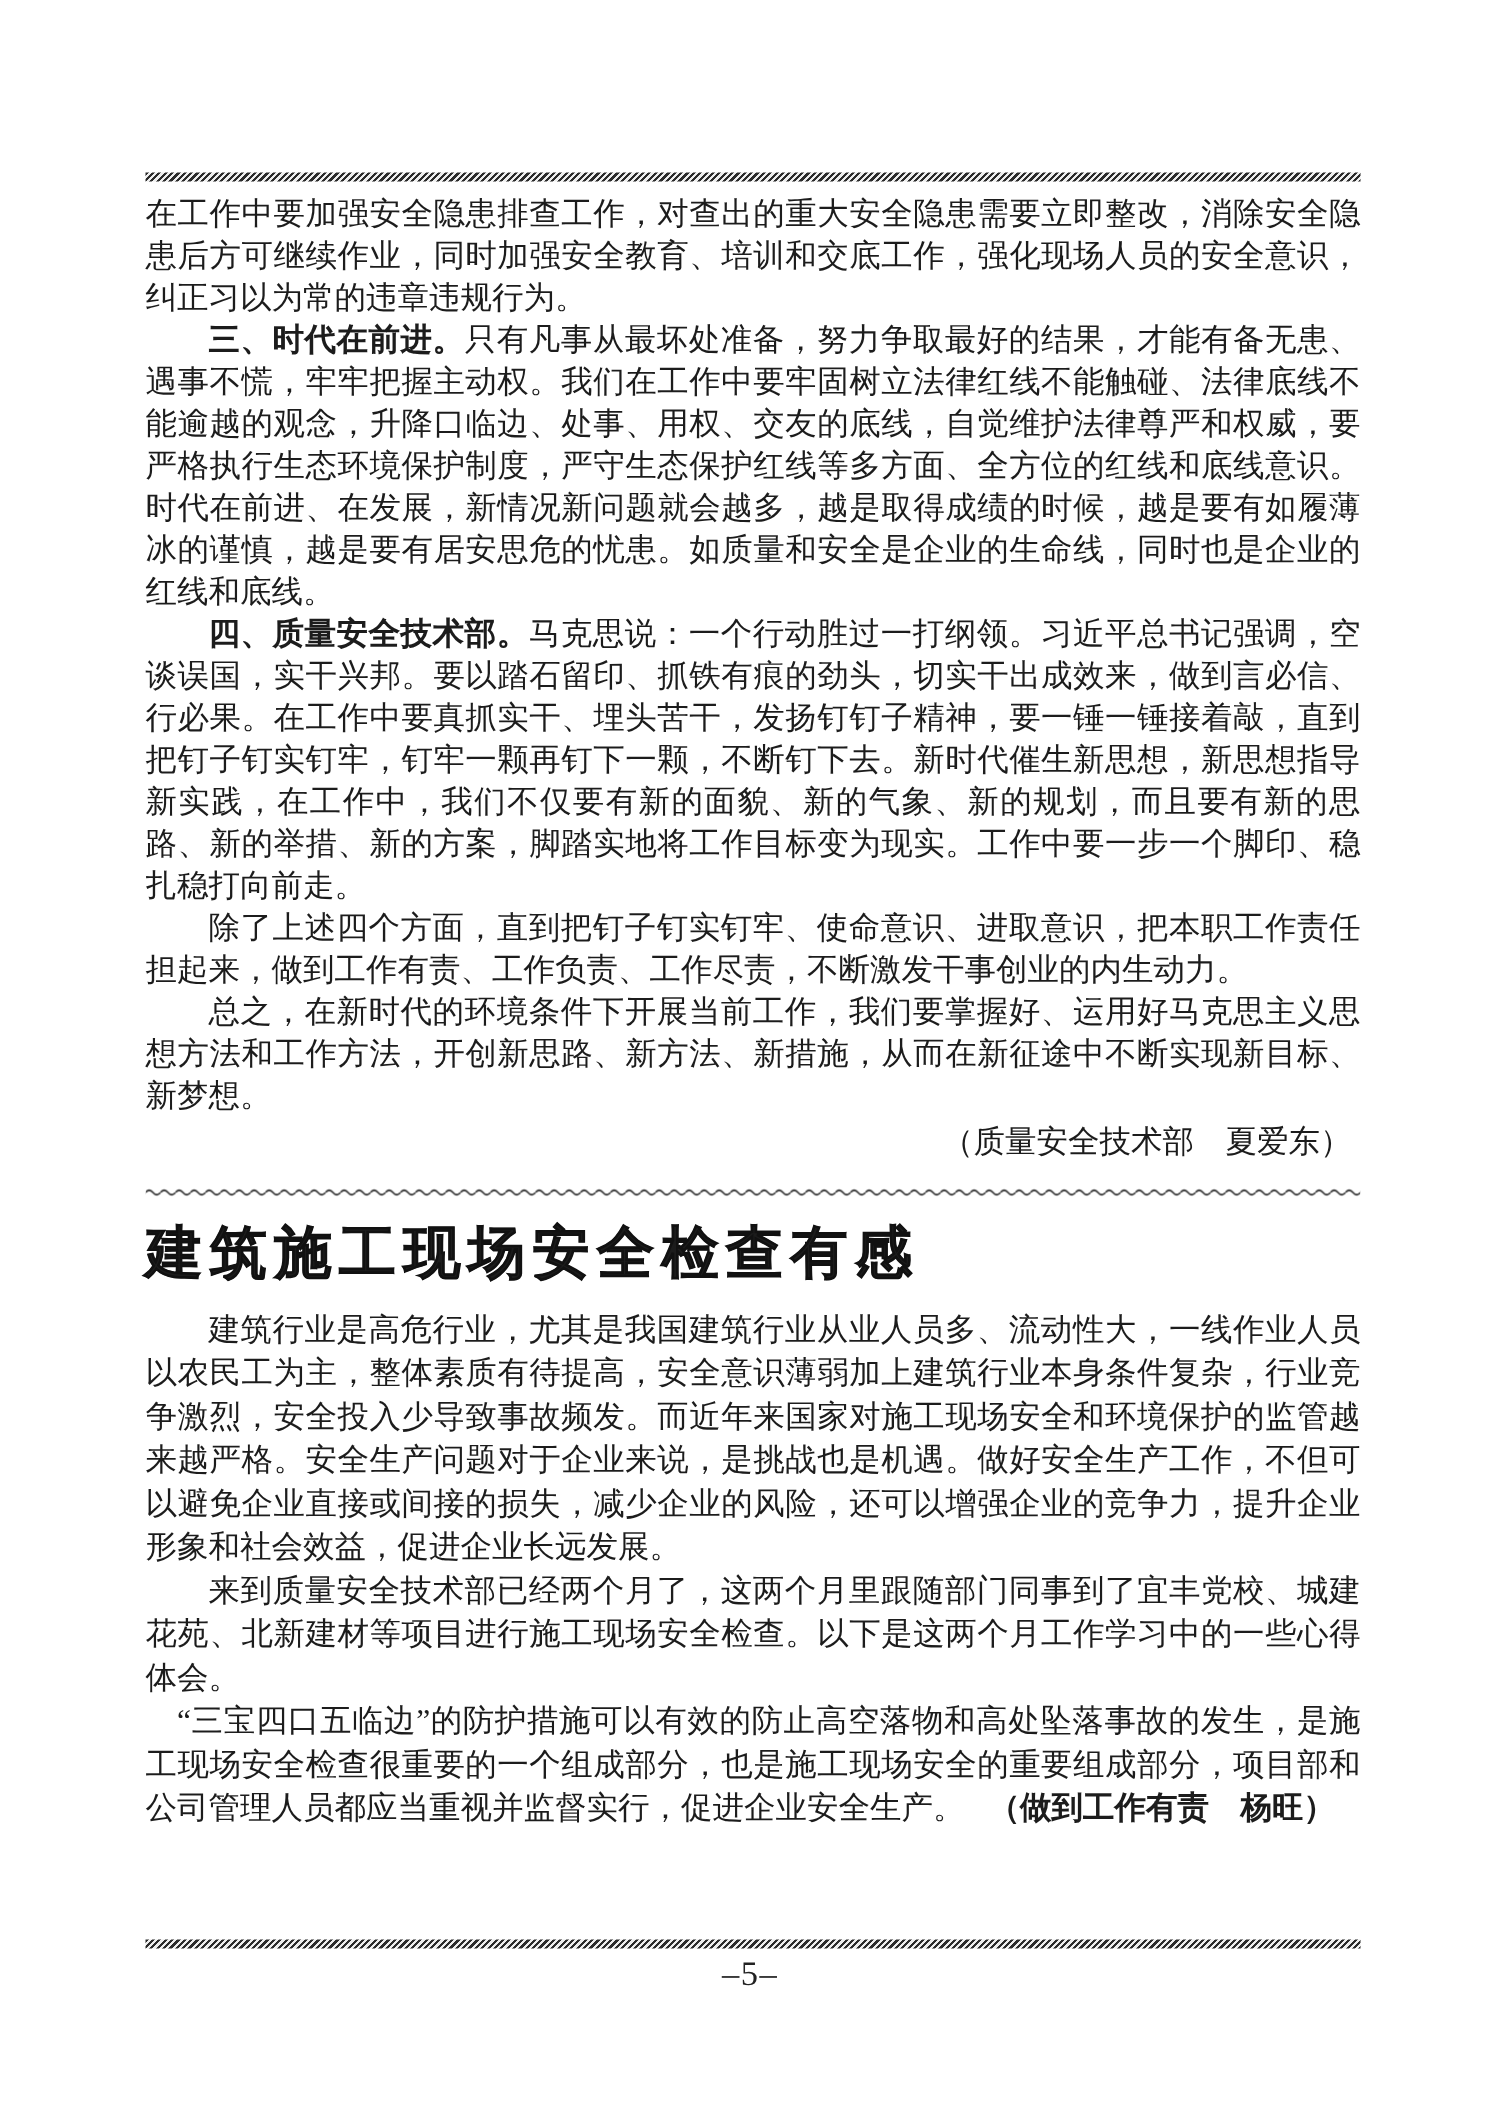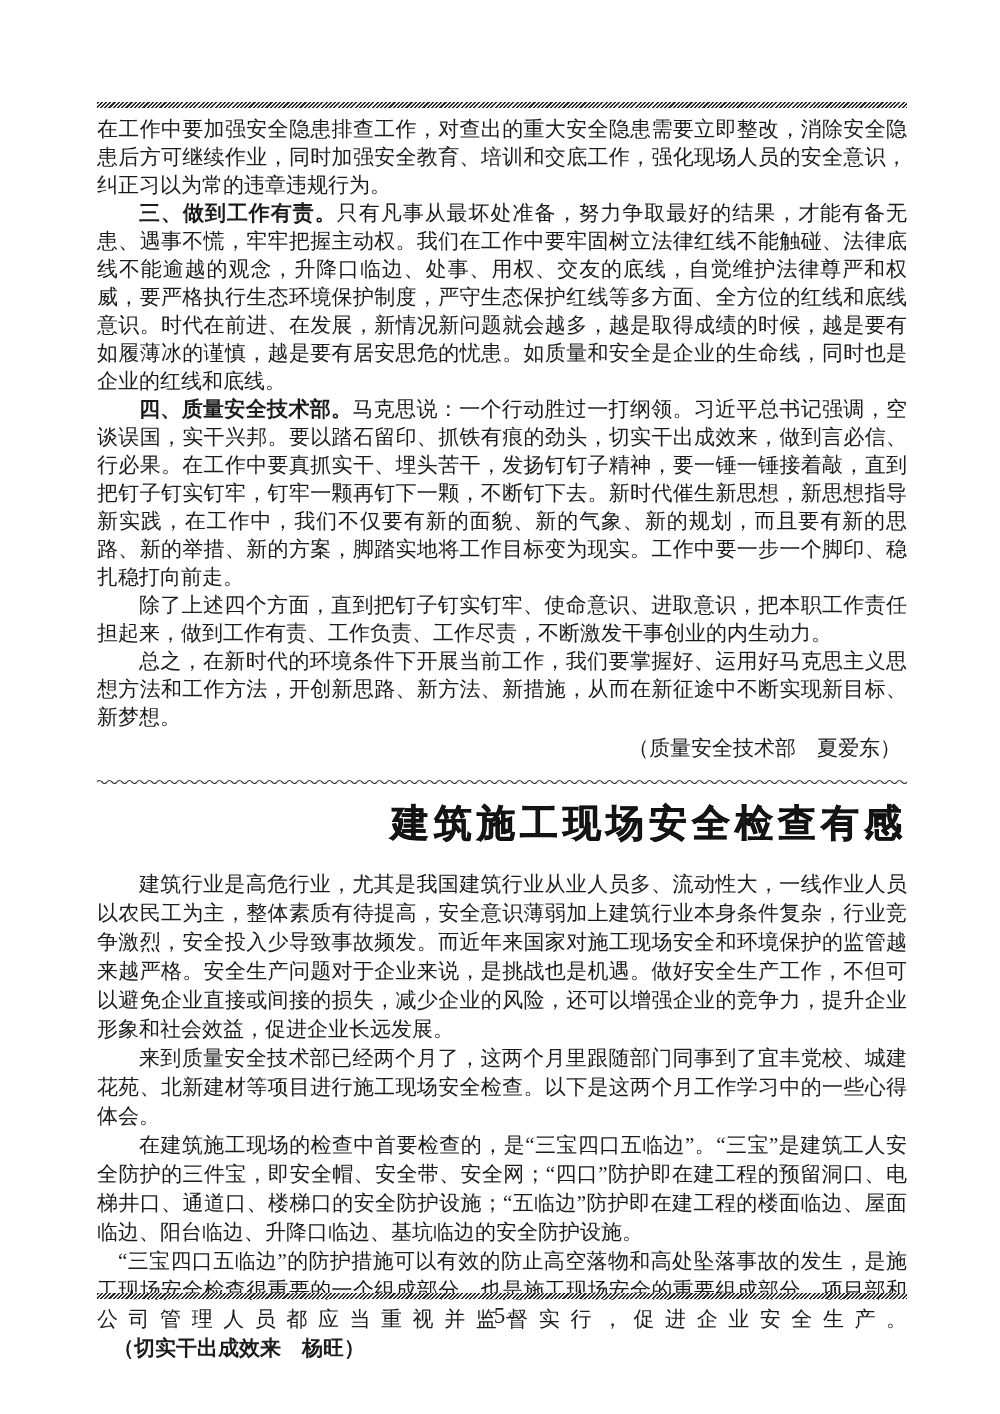--- a/index.html
+++ b/index.html
@@ -8,21 +8,21 @@
     width: 1000px;
     height: 1414px;
     background: #ffffff;
     font-family: "Liberation Serif", "DejaVu Serif", serif;
     color: #1c1c1c;
     overflow: hidden;
   }
   .content {
     position: absolute;
     left: 97px;
-    top: 102px;
+    top: 115px;
     width: 810px;
   }
   .hatch {
     height: 6px;
     background: repeating-linear-gradient(135deg,
       #2b2b2b 0px, #2b2b2b 1.5px,
       #ededed 1.5px, #ededed 3px);
   }
   .a1 {
     font-size: 21px;
@@ -47,26 +47,26 @@
     line-height: 30px;
     margin: 2px 0 0 0;
     padding-right: 6px;
   }
   .divider {
     margin-top: 15px;
     height: 8px;
     line-height: 0;
   }
   .title {
-    text-align: right;
+    text-align: left;
     font-size: 38px;
     font-weight: 900;
     letter-spacing: 5px;
     line-height: 1.15;
-    margin: 16px 0 24px 0;
+    margin: 16px 0 13px 0;
     -webkit-text-stroke: 0.6px #111;
   }
   .inline-sig {
     font-weight: 700;
     margin-left: 16px;
     white-space: nowrap;
   }
   .bottom-rule {
     position: absolute;
     left: 97px;
@@ -87,21 +87,21 @@
 </head>
 <body>
 
 <div class="page">
   <div class="content">
 
     <div class="hatch"></div>
 
     <section>
       <p class="a1 first-para"><span>在工作中要加强安全隐患排查工作，对查出的重大安全隐患需要立即整改，消除安全隐患后方可继续作业，同时加强安全教育、培训和交底工作，强化现场人员的安全意识，纠正习以为常的违章违规行为。</span></p>
-      <p class="a1 indent2"><span class="lead">三、做到工作有责。</span><span>只有凡事从最坏处准备，努力争取最好的结果，才能有备无患、遇事不慌，牢牢把握主动权。我们在工作中要牢固树立法律红线不能触碰、法律底线不能逾越的观念，升降口临边、处事、用权、交友的底线，自觉维护法律尊严和权威，要严格执行生态环境保护制度，严守生态保护红线等多方面、全方位的红线和底线意识。时代在前进、在发展，新情况新问题就会越多，越是取得成绩的时候，越是要有如履薄冰的谨慎，越是要有居安思危的忧患。如质量和安全是企业的生命线，同时也是企业的红线和底线。</span></p>
+      <p class="a1 indent2"><span class="lead">三、时代在前进。</span><span>只有凡事从最坏处准备，努力争取最好的结果，才能有备无患、遇事不慌，牢牢把握主动权。我们在工作中要牢固树立法律红线不能触碰、法律底线不能逾越的观念，升降口临边、处事、用权、交友的底线，自觉维护法律尊严和权威，要严格执行生态环境保护制度，严守生态保护红线等多方面、全方位的红线和底线意识。时代在前进、在发展，新情况新问题就会越多，越是取得成绩的时候，越是要有如履薄冰的谨慎，越是要有居安思危的忧患。如质量和安全是企业的生命线，同时也是企业的红线和底线。</span></p>
       <p class="a1 indent2"><span class="lead">四、质量安全技术部。</span><span>马克思说：一个行动胜过一打纲领。习近平总书记强调，空谈误国，实干兴邦。要以踏石留印、抓铁有痕的劲头，切实干出成效来，做到言必信、行必果。在工作中要真抓实干、埋头苦干，发扬钉钉子精神，要一锤一锤接着敲，直到把钉子钉实钉牢，钉牢一颗再钉下一颗，不断钉下去。新时代催生新思想，新思想指导新实践，在工作中，我们不仅要有新的面貌、新的气象、新的规划，而且要有新的思路、新的举措、新的方案，脚踏实地将工作目标变为现实。工作中要一步一个脚印、稳扎稳打向前走。</span></p>
       <p class="a1 indent2"><span>除了上述四个方面，直到把钉子钉实钉牢、使命意识、进取意识，把本职工作责任担起来，做到工作有责、工作负责、工作尽责，不断激发干事创业的内生动力。</span></p>
       <p class="a1 indent2"><span>总之，在新时代的环境条件下开展当前工作，我们要掌握好、运用好马克思主义思想方法和工作方法，开创新思路、新方法、新措施，从而在新征途中不断实现新目标、新梦想。</span></p>
       <p class="sig-line">（质量安全技术部　夏爱东）</p>
     </section>
 
     <div class="divider">
       <svg width="810" height="8" xmlns="http://www.w3.org/2000/svg">
         <defs>
           <pattern id="wave" x="0" y="0" width="10" height="8" patternUnits="userSpaceOnUse">
@@ -109,21 +109,20 @@
           </pattern>
         </defs>
         <rect width="810" height="8" fill="url(#wave)"></rect>
       </svg>
     </div>
 
     <section>
       <h1 class="title">建筑施工现场安全检查有感</h1>
       <p class="a2 indent2"><span>建筑行业是高危行业，尤其是我国建筑行业从业人员多、流动性大，一线作业人员以农民工为主，整体素质有待提高，安全意识薄弱加上建筑行业本身条件复杂，行业竞争激烈，安全投入少导致事故频发。而近年来国家对施工现场安全和环境保护的监管越来越严格。安全生产问题对于企业来说，是挑战也是机遇。做好安全生产工作，不但可以避免企业直接或间接的损失，减少企业的风险，还可以增强企业的竞争力，提升企业形象和社会效益，促进企业长远发展。</span></p>
       <p class="a2 indent2"><span>来到质量安全技术部已经两个月了，这两个月里跟随部门同事到了宜丰党校、城建花苑、北新建材等项目进行施工现场安全检查。以下是这两个月工作学习中的一些心得体会。</span></p>
-      <p class="a2 indent2"><span>在建筑施工现场的检查中首要检查的，是“三宝四口五临边”。“三宝”是建筑工人安全防护的三件宝，即安全帽、安全带、安全网；“四口”防护即在建工程的预留洞口、电梯井口、通道口、楼梯口的安全防护设施；“五临边”防护即在建工程的楼面临边、屋面临边、阳台临边、升降口临边、基坑临边的安全防护设施。</span></p>
-      <p class="a2 indent1"><span>“三宝四口五临边”的防护措施可以有效的防止高空落物和高处坠落事故的发生，是施工现场安全检查很重要的一个组成部分，也是施工现场安全的重要组成部分，项目部和公司管理人员都应当重视并监督实行，促进企业安全生产。</span><span class="inline-sig">（切实干出成效来　杨旺）</span></p>
+      <p class="a2 indent1"><span>“三宝四口五临边”的防护措施可以有效的防止高空落物和高处坠落事故的发生，是施工现场安全检查很重要的一个组成部分，也是施工现场安全的重要组成部分，项目部和公司管理人员都应当重视并监督实行，促进企业安全生产。</span><span class="inline-sig">（做到工作有责　杨旺）</span></p>
     </section>
 
   </div>
 
   <div class="hatch bottom-rule"></div>
   <div class="page-number">–5–</div>
 </div>
 
 </body></html>

